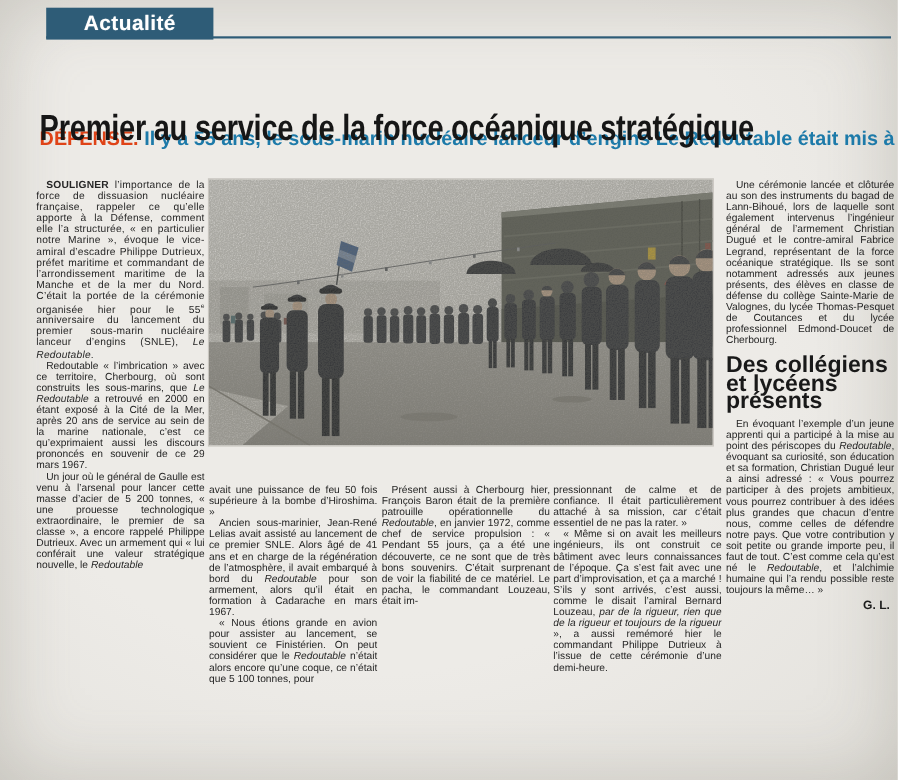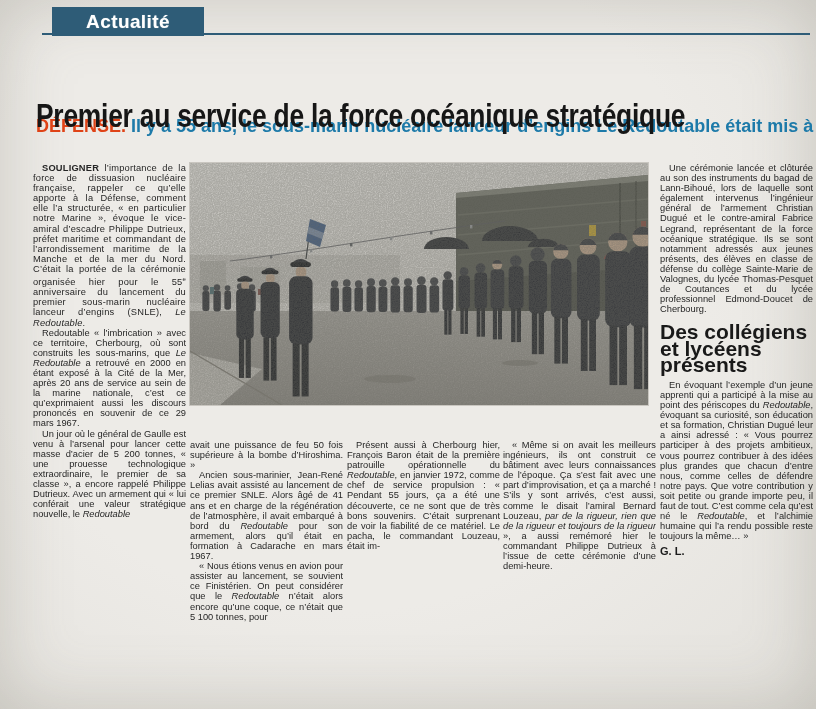--- a/index.html
+++ b/index.html
@@ -13,21 +13,21 @@
   .page{
     position:relative;width:816px;height:709px;
     background:
       radial-gradient(ellipse at 42% 38%, #edebe7 55%, #e3e1dc 100%);
     box-shadow:inset 0 0 70px rgba(112,106,95,.28);
     overflow:hidden;
   }
   
   .rule{position:absolute;left:42px;right:6px;top:33px;height:2px;background:var(--tab_bg,#2e5c77);}
   .tab{
-    position:absolute;left:52px;top:7px;width:152px;height:29px;
+    position:absolute;left:42px;top:7px;width:152px;height:29px;
     background:var(--tab_bg,#2e5c77);
     color:#fff;display:flex;align-items:center;justify-content:center;
     font-weight:bold;font-size:19px;letter-spacing:.4px;
     text-shadow:0 0 1px rgba(255,255,255,.4);
   }
   
   .kicker{position:absolute;left:36px;top:76px;width:770px;font-size:18px;font-weight:bold;white-space:nowrap;margin-top:40px;}
   .kicker .cat{color:var(--accent_red,#df4317);margin-right:5px;}
   .kicker .ktext{color:var(--accent_blue,#1d7aa9);}
   
@@ -47,21 +47,21 @@
   .col p{margin:0;}
   .col p.ind{text-indent:9px;}
   .col1{left:33px;top:163px;max-height:540px;}
   .col2{left:190px;top:440px;max-height:266px;}
   .col3{left:347px;top:440px;max-height:266px;}
   .col4{left:503px;top:440px;max-height:266px;}
   .col5{left:660px;top:163px;max-height:543px;}
   .col h2{font-size:14px;line-height:15.5px;font-weight:bold;color:#191919;margin:8px 0 5px 0;text-align:left;}
   .col5 h2{font-size:21px;line-height:16.5px;margin:10px 0 6px 0;}
   .lead-caps{letter-spacing:.2px;}
-  .byline{margin-top:5px;font-weight:bold;font-size:11px;padding-right:4px;color:#1c1c1c;}
+  .byline{margin-top:5px;text-align:right;font-weight:bold;font-size:11px;padding-right:4px;color:#1c1c1c;}
 </style>
 </head>
 <body>
 
 <div class="page">
 
   <div class="rule"></div>
   <div class="tab">
     <span>Actualité</span>
   </div>
@@ -212,28 +212,29 @@
 
   <div class="col col1">
     <p class="ind lead-caps"><span style="font-weight: bold;">SOULIGNER</span><span> l’importance de la force de dissuasion nucléaire française, rappeler ce qu’elle apporte à la Défense, comment elle l’a structurée, « en particulier notre Marine », évoque le vice-amiral d’escadre Philippe Dutrieux, préfet maritime et commandant de l’arrondissement maritime de la Manche et de la mer du Nord. C’était la portée de la cérémonie organisée hier pour le 55</span><span style="vertical-align: super; font-size: 0.65em;">e</span><span> anniversaire du lancement du premier sous-marin nucléaire lanceur d’engins (SNLE), </span><span style="font-style: italic;">Le Redoutable</span><span>.</span></p>
     <p class="ind"><span>Redoutable « l’imbrication » avec ce territoire, Cherbourg, où sont construits les sous-marins, que </span><span style="font-style: italic;">Le Redoutable</span><span> a retrouvé en 2000 en étant exposé à la Cité de la Mer, après 20 ans de service au sein de la marine nationale, c’est ce qu’exprimaient aussi les discours prononcés en souvenir de ce 29 mars 1967.</span></p>
     <p class="ind"><span>Un jour où le général de Gaulle est venu à l’arsenal pour lancer cette masse d’acier de 5 200 tonnes, « une prouesse technologique extraordinaire, le premier de sa classe », a encore rappelé Philippe Dutrieux. Avec un armement qui « lui conférait une valeur stratégique nouvelle, le </span><span style="font-style: italic;">Redoutable</span></p>
   </div>
 
   <div class="col col2">
     <p><span>avait une puissance de feu 50 fois supérieure à la bombe d’Hiroshima. »</span></p>
     <p class="ind"><span>Ancien sous-marinier, Jean-René Lelias avait assisté au lancement de ce premier SNLE. Alors âgé de 41 ans et en charge de la régénération de l’atmosphère, il avait embarqué à bord du </span><span style="font-style: italic;">Redoutable</span><span> pour son armement, alors qu’il était en formation à Cadarache en mars 1967.</span></p>
-    <p class="ind"><span>« Nous étions venus en avion pour assister au lancement, se souvient ce Finistérien. On peut considérer que le </span><span style="font-style: italic;">Redoutable</span><span> n’était alors encore qu’une coque, ce n’était que 5 100 tonnes, pour</span></p>
+    <p class="ind"><span>« Nous étions grande en avion pour assister au lancement, se souvient ce Finistérien. On peut considérer que le </span><span style="font-style: italic;">Redoutable</span><span> n’était alors encore qu’une coque, ce n’était que 5 100 tonnes, pour</span></p>
   </div>
 
   <div class="col col3">
     <p class="ind"><span>Présent aussi à Cherbourg hier, François Baron était de la première patrouille opérationnelle du </span><span style="font-style: italic;">Redoutable</span><span>, en janvier 1972, comme chef de service propulsion : « Pendant 55 jours, ça a été une découverte, ce ne sont que de très bons souvenirs. C’était surprenant de voir la fiabilité de ce matériel. Le pacha, le commandant Louzeau, était im-</span></p>
   </div>
 
   <div class="col col4">
+    <p><span>pressionnant de calme et de confiance. Il était particulièrement attaché à sa mission, car c’était essentiel de ne pas la rater. »</span></p>
     <p class="ind"><span>« Même si on avait les meilleurs ingénieurs, ils ont construit ce bâtiment avec leurs connaissances de l’époque. Ça s’est fait avec une part d’improvisation, et ça a marché ! S’ils y sont arrivés, c’est aussi, comme le disait l’amiral Bernard Louzeau, </span><span style="font-style: italic;">par de la rigueur, rien que de la rigueur et toujours de la rigueur</span><span> », a aussi remémoré hier le commandant Philippe Dutrieux à l’issue de cette cérémonie d’une demi-heure.</span></p>
   </div>
 
   <div class="col col5">
     <p class="ind"><span>Une cérémonie lancée et clôturée au son des instruments du bagad de Lann-Bihoué, lors de laquelle sont également intervenus l’ingénieur général de l’armement Christian Dugué et le contre-amiral Fabrice Legrand, représentant de la force océanique stratégique. Ils se sont notamment adressés aux jeunes présents, des élèves en classe de défense du collège Sainte-Marie de Valognes, du lycée Thomas-Pesquet de Coutances et du lycée professionnel Edmond-Doucet de Cherbourg.</span></p>
     <h2>Des collégiens et lycéens présents</h2>
     <p class="ind"><span>En évoquant l’exemple d’un jeune apprenti qui a participé à la mise au point des périscopes du </span><span style="font-style: italic;">Redoutable</span><span>, évoquant sa curiosité, son éducation et sa formation, Christian Dugué leur a ainsi adressé : « Vous pourrez participer à des projets ambitieux, vous pourrez contribuer à des idées plus grandes que chacun d’entre nous, comme celles de défendre notre pays. Que votre contribution y soit petite ou grande importe peu, il faut de tout. C’est comme cela qu’est né le </span><span style="font-style: italic;">Redoutable</span><span>, et l’alchimie humaine qui l’a rendu possible reste toujours la même… »</span></p>
     <div class="byline">G. L.</div>
   </div>
 

